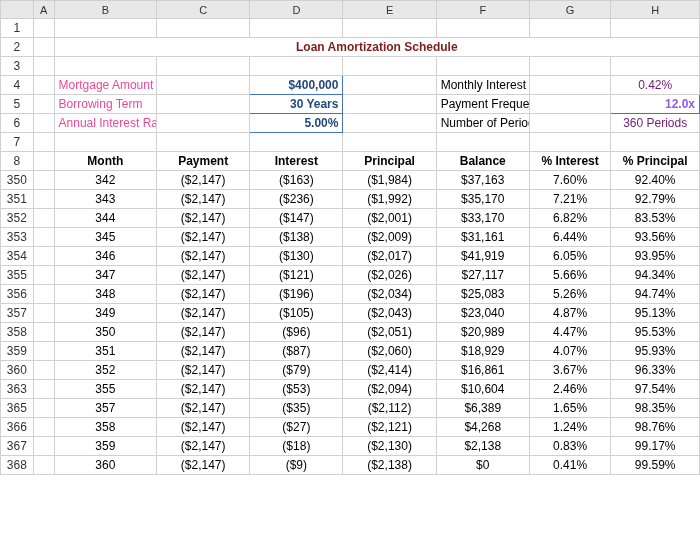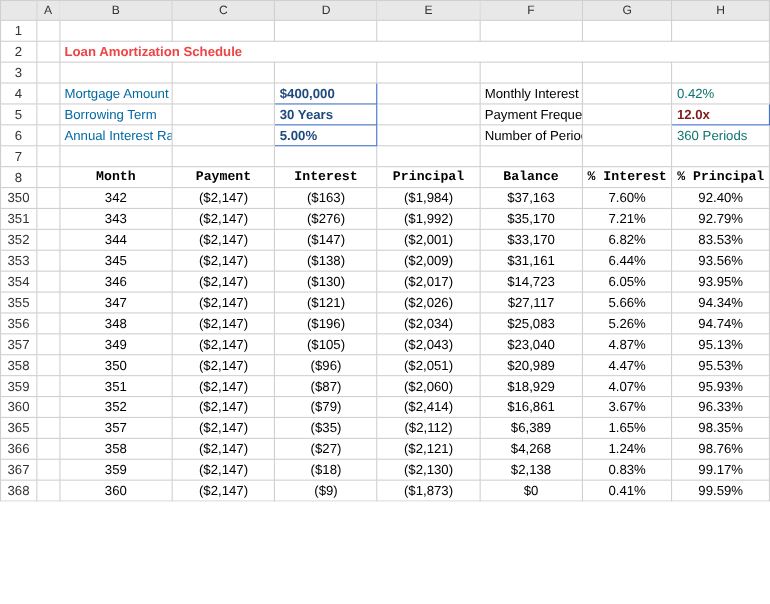--- a/index.html
+++ b/index.html
@@ -58,63 +58,65 @@
     .spreadsheet td {
       background: #fff;
       font-size: 12px;
       height: 19px;
     }
 
     
     .title-cell {
       font-weight: bold;
       font-size: 14px;
-      color: #ef4444;
+      color: #7f1d1d;
+      text-align: center;
     }
 
     
     .input-cell {
       border: 1.5px solid #4472c4 !important;
       color: #1f497d;
       font-weight: bold;
+      text-align: right;
     }
 
     
     .data-header {
       background: #fff;
       font-weight: bold;
       text-align: center;
       border-bottom: 2px solid #999;
-      font-family: Liberation Mono, monospace;
     }
 
     
     .text-center { text-align: center; }
 
     
 
     .label-cell {
-      color: #0369a1;
+      color: #ec4899;
       font-weight: normal;
     }
 
     .right-label {
       text-align: left;
       color: #000;
     }
 
     .computed-cell {
-      text-align: left;
-      color: #0f766e;
+      text-align: center;
+      color: #701a75;
     }
 
     .computed-cell-blue {
       border: 1.5px solid #4472c4 !important;
-      color: #7f1d1d;
+      color: #8b5cf6;
       font-weight: bold;
+      text-align: right;
     }
 
     .empty-cell { background: #fff; }
   </style>
 </head>
 <body>
 
 <table class="spreadsheet">
   <colgroup>
     <col class="col-row">
@@ -242,21 +244,21 @@
     <td class="text-center">($1,984)</td>
     <td class="text-center">$37,163</td>
     <td class="text-center">7.60%</td>
     <td class="text-center">92.40%</td>
   </tr>
       <tr>
     <td class="row-num">351</td>
     <td class="empty-cell"></td>
     <td class="text-center">343</td>
     <td class="text-center">($2,147)</td>
-    <td class="text-center">($276)</td>
+    <td class="text-center">($236)</td>
     <td class="text-center">($1,992)</td>
     <td class="text-center">$35,170</td>
     <td class="text-center">7.21%</td>
     <td class="text-center">92.79%</td>
   </tr>
       <tr>
     <td class="row-num">352</td>
     <td class="empty-cell"></td>
     <td class="text-center">344</td>
     <td class="text-center">($2,147)</td>
@@ -277,21 +279,21 @@
     <td class="text-center">6.44%</td>
     <td class="text-center">93.56%</td>
   </tr>
       <tr>
     <td class="row-num">354</td>
     <td class="empty-cell"></td>
     <td class="text-center">346</td>
     <td class="text-center">($2,147)</td>
     <td class="text-center">($130)</td>
     <td class="text-center">($2,017)</td>
-    <td class="text-center">$14,723</td>
+    <td class="text-center">$41,919</td>
     <td class="text-center">6.05%</td>
     <td class="text-center">93.95%</td>
   </tr>
       <tr>
     <td class="row-num">355</td>
     <td class="empty-cell"></td>
     <td class="text-center">347</td>
     <td class="text-center">($2,147)</td>
     <td class="text-center">($121)</td>
     <td class="text-center">($2,026)</td>
@@ -348,20 +350,31 @@
     <td class="empty-cell"></td>
     <td class="text-center">352</td>
     <td class="text-center">($2,147)</td>
     <td class="text-center">($79)</td>
     <td class="text-center">($2,414)</td>
     <td class="text-center">$16,861</td>
     <td class="text-center">3.67%</td>
     <td class="text-center">96.33%</td>
   </tr>
       <tr>
+    <td class="row-num">363</td>
+    <td class="empty-cell"></td>
+    <td class="text-center">355</td>
+    <td class="text-center">($2,147)</td>
+    <td class="text-center">($53)</td>
+    <td class="text-center">($2,094)</td>
+    <td class="text-center">$10,604</td>
+    <td class="text-center">2.46%</td>
+    <td class="text-center">97.54%</td>
+  </tr>
+      <tr>
     <td class="row-num">365</td>
     <td class="empty-cell"></td>
     <td class="text-center">357</td>
     <td class="text-center">($2,147)</td>
     <td class="text-center">($35)</td>
     <td class="text-center">($2,112)</td>
     <td class="text-center">$6,389</td>
     <td class="text-center">1.65%</td>
     <td class="text-center">98.35%</td>
   </tr>
@@ -386,19 +399,19 @@
     <td class="text-center">$2,138</td>
     <td class="text-center">0.83%</td>
     <td class="text-center">99.17%</td>
   </tr>
       <tr>
     <td class="row-num">368</td>
     <td class="empty-cell"></td>
     <td class="text-center">360</td>
     <td class="text-center">($2,147)</td>
     <td class="text-center">($9)</td>
-    <td class="text-center">($1,873)</td>
+    <td class="text-center">($2,138)</td>
     <td class="text-center">$0</td>
     <td class="text-center">0.41%</td>
     <td class="text-center">99.59%</td>
   </tr>
     </tbody>
 </table>
 
 </body></html>

